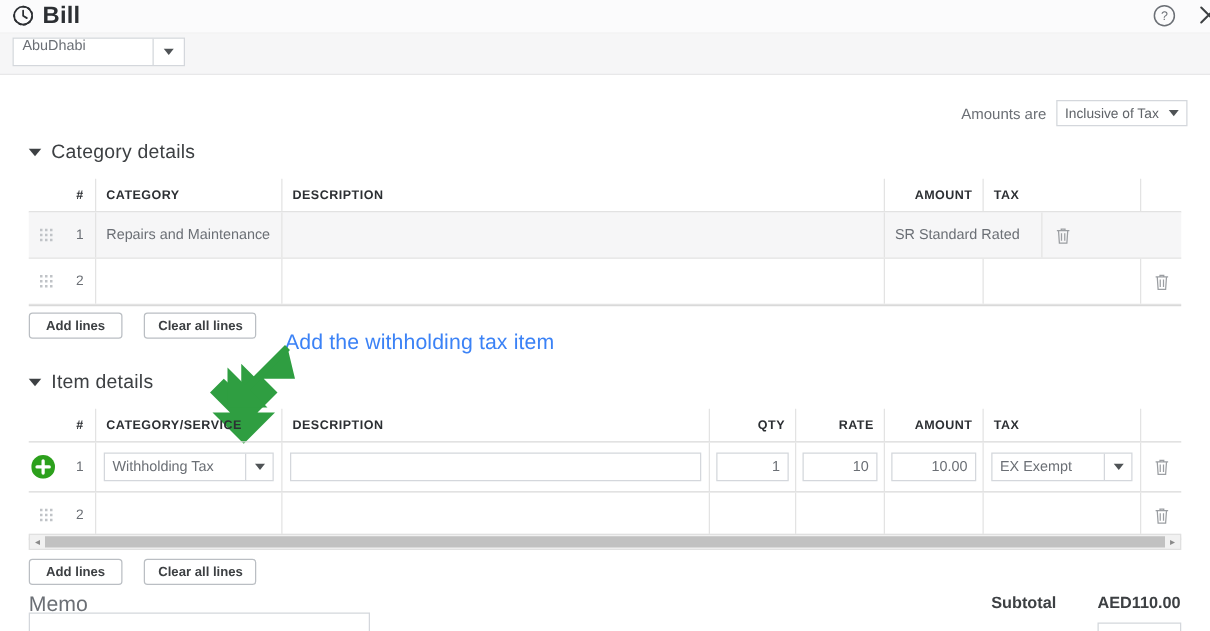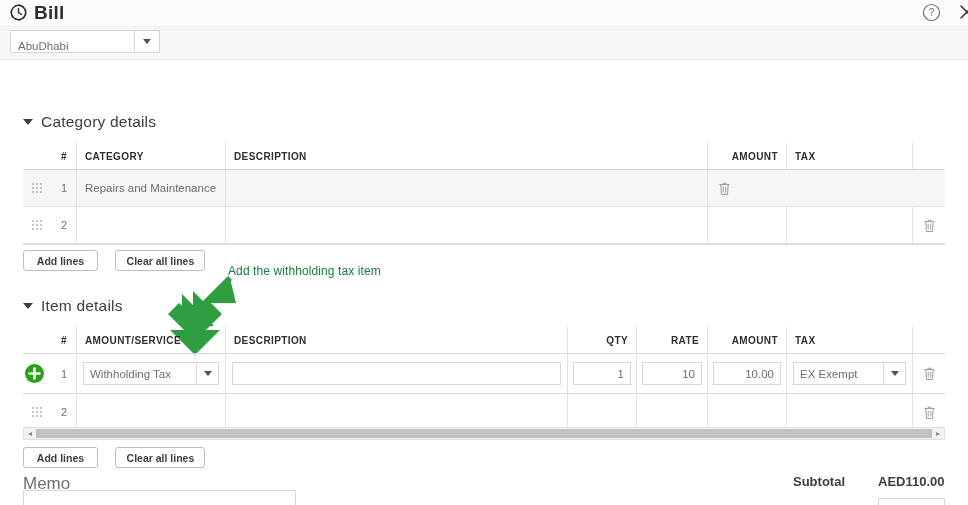--- a/index.html
+++ b/index.html
@@ -26,22 +26,22 @@
     letter-spacing: .2px;
   }
   .help-icon { position: absolute; left: 922px; top: 3px; width: 19px; height: 19px; cursor: pointer; }
   .close-icon { position: absolute; left: 957px; top: 2px; width: 20px; height: 20px; cursor: pointer; }
 
   .subheader {
     position: absolute; left: 0; top: 27px; width: 968px; height: 33px;
     background: #f6f6f7; border-bottom: 1px solid #e8e8e9;
   }
   .loc-select {
-    position: absolute; left: 10px; top: 3px; width: 150px; height: 23px;
-    background: #fff; border: 1px solid #d4d7dc; display: flex; align-items: flex-end;
+    position: absolute; left: 10px; top: 3px; width: 138px; height: 23px;
+    background: #fff; border: 1px solid #d4d7dc; display: flex; align-items: flex-start;
   }
   .loc-select .val {
     flex: 1; padding-left: 7px; font-size: 11.5px; color: #6b6f75;
     white-space: nowrap; overflow: hidden;
   }
   .loc-select .caret {
     width: 25px; height: 21px; border-left: 1px solid #d4d7dc;
     display: flex; align-items: center; justify-content: center;
   }
 
@@ -118,21 +118,21 @@
   .hscroll {
     position: absolute; left: 23px; top: 427px; width: 922px; height: 13px;
     background: #f1f1f1; border: 1px solid #e0e0e0; display: flex; align-items: center;
   }
   .hscroll .arrow { width: 12px; text-align: center; font-size: 8px; color: #8a8a8a; line-height: 11px; }
   .hscroll .thumb { flex: 1; height: 9px; background: #c1c1c1; }
 
   
   .annot-text {
     position: absolute; left: 228px; top: 264px;
-    font-size: 12px; color: #15803d; letter-spacing: .1px; text-align: right;
+    font-size: 17px; color: #3b82f6; letter-spacing: .1px; text-align: right;
   }
   .annot-arrow { position: absolute; left: 160px; top: 276px; width: 80px; height: 80px; }
 
   .plus-icon { position: absolute; left: 25px; top: 364px; width: 19px; height: 19px; }
 
   
   .memo-label { position: absolute; left: 23px; top: 474px; font-size: 17px; color: #6b6f75; }
   .memo-box {
     position: absolute; left: 23px; top: 490px; width: 273px; height: 40px;
     border: 1px solid #d4d7dc; background: #fff;
@@ -174,20 +174,29 @@
 
   <div class="subheader">
     <div class="loc-select">
       <span class="val">AbuDhabi</span>
       <span class="caret">
           <span class="caret-glyph"></span>
         </span>
     </div>
   </div>
 
+  <div class="amounts-row">
+    <span class="amounts-label">Amounts are</span>
+    <div class="amounts-select">
+      <span class="val">Inclusive of Tax</span>
+      <span class="caret">
+          <span class="caret-glyph"></span>
+        </span>
+    </div>
+  </div>
 
   <div class="section-head" style="left:23px; top:113px;align-items:center;">
     <span class="tri"></span>
     <span>Category details</span>
   </div>
 
   <div class="tbl" style="top:143px;">
     <div class="trow thead">
       <div class="cell c-handle nob"></div>
       <div class="cell c-idx">#</div>
@@ -208,20 +217,21 @@
             <i></i>
             <i></i>
             <i></i>
             <i></i>
             <i></i>
           </span>
       </div>
       <div class="cell c-idx">1</div>
       <div class="cell" style="width:149px;">Repairs and Maintenance</div>
       <div class="cell" style="width:482px;"></div>
+      <div class="cell" style="width:126px;">SR Standard Rated</div>
       <div class="cell nob" style="width:32px; justify-content:center;">
         <svg class="trash" viewBox="0 0 13 15">
           <path d="M1.5 3.5h10M5 3.5V2.2h3v1.3M2.8 3.5l.7 10h6l.7-10M5.2 5.6v6M7.8 5.6v6" fill="none" stroke="#9b9ea2" stroke-width="1"></path>
         </svg>
       </div>
     </div>
 
     <div class="trow data">
       <div class="cell c-handle nob">
         <span class="grip">
@@ -265,21 +275,21 @@
 
   <div class="section-head" style="left:23px; top:297px;">
     <span class="tri"></span>
     <span>Item details</span>
   </div>
 
   <div class="tbl" style="top:327px;">
     <div class="trow thead">
       <div class="cell c-handle nob"></div>
       <div class="cell c-idx">#</div>
-      <div class="cell" style="width:149px;">AMOUNT/SERVICE</div>
+      <div class="cell" style="width:149px;">CATEGORY/SERVICE</div>
       <div class="cell" style="width:342px;">DESCRIPTION</div>
       <div class="cell num" style="width:69px;">QTY</div>
       <div class="cell num" style="width:71px;">RATE</div>
       <div class="cell num" style="width:79px;">AMOUNT</div>
       <div class="cell" style="width:126px;">TAX</div>
       <div class="cell nob" style="width:32px;"></div>
     </div>
 
     <div class="trow data" style="height:40px; border-bottom:1px solid #d9d9d9;">
       <div class="cell c-handle nob"></div>

